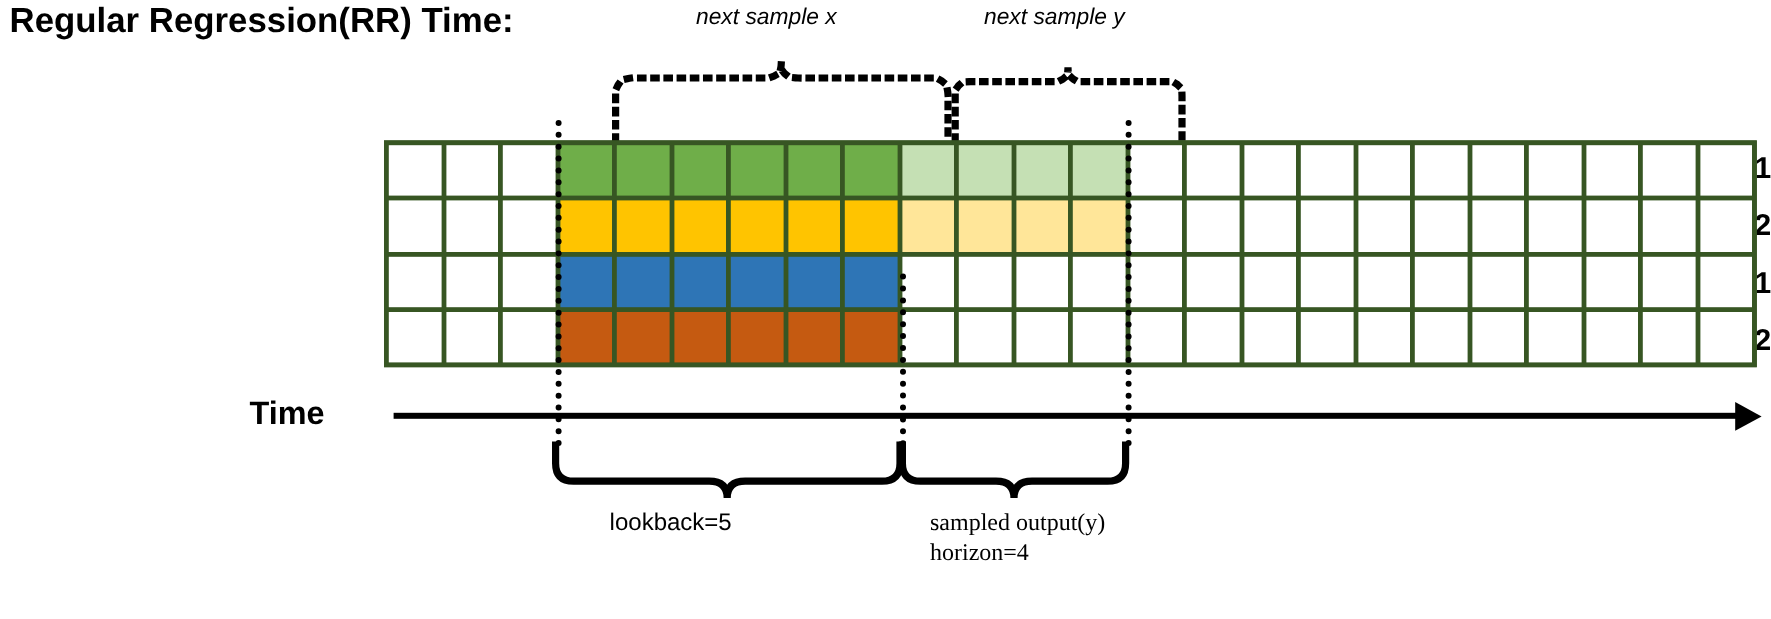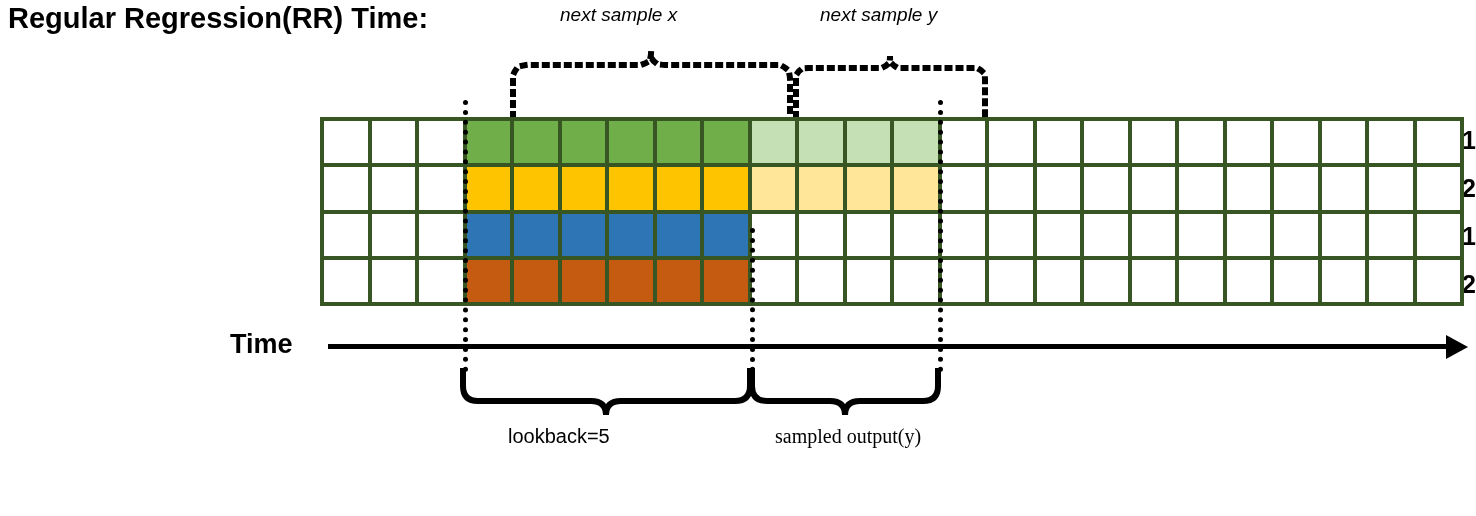--- a/index.html
+++ b/index.html
@@ -16,40 +16,40 @@
   #grid{position:absolute;left:320px;top:117px;width:1144px;height:189px;
         background:#375623;box-sizing:border-box;border:4px solid #375623;}
   .grow{position:absolute;left:0;width:100%;height:43.25px;}
   .cell{position:absolute;top:0;height:100%;background:#ffffff;}
 
   
   .rowlab{position:absolute;right:0;text-align:right;font-size:25px;font-weight:bold;
           white-space:nowrap;}
 
   
-  #timelabel{position:absolute;left:230px;top:329px;font-size:27px;font-weight:bold;}
+  #timelabel{position:absolute;left:208px;top:329px;font-size:27px;font-weight:bold;}
   #timeline{position:absolute;left:328px;top:344px;width:1124px;height:5px;background:#000;}
   #timearrow{position:absolute;left:1446px;top:335px;width:0;height:0;
              border-left:22px solid #000;border-top:12px solid transparent;
              border-bottom:12px solid transparent;}
 
   
   .vdot{position:absolute;width:0;border-left:5px dotted #000;}
 
   
   .btext{position:absolute;font-size:20px;white-space:nowrap;line-height:25px;}
 
   svg{position:absolute;left:0;top:0;overflow:visible;pointer-events:none;}
 </style>
 </head>
 <body>
 
 <div id="title">Regular Regression(RR) Time:</div>
 
-<div class="toplab" style="left:560px;top:4px;">next sample x</div>
+<div class="toplab" style="left:580px;top:4px;">next sample x</div>
 <div class="toplab" style="left:820px;top:4px;">next sample y</div>
 
 <svg width="1476" height="516">
 
   <path d="M 513,116 L 513,80 Q 513,65 528,65 L 636,65 Q 651,65 651,53 Q 651,65 666,65 L 775,65 Q 790,65 790,80 L 790,116" fill="none" stroke="#000" stroke-width="6" stroke-dasharray="2 9" stroke-linecap="square"></path>
 
   <path d="M 796,116 L 796,80 Q 796,68 809,68 L 877,68 Q 890,68 890,56 Q 890,68 903,68 L 972,68 Q 985,68 985,80 L 985,116" fill="none" stroke="#000" stroke-width="6" stroke-dasharray="2 9" stroke-linecap="square"></path>
 </svg>
 
 <div class="rowlab" style="width:308px;top:126px;">Target 1</div>
@@ -175,13 +175,14 @@
 <svg width="1476" height="516">
   <path d="M 463,368 L 463,386 Q 463,401 478,401 L 591,401 Q 606,401 606,415 Q 606,401 621,401 L 735,401 Q 750,401 750,386 L 750,368" fill="none" stroke="#000" stroke-width="6" stroke-linecap="butt"></path>
   <path d="M 752,368 L 752,386 Q 752,401 767,401 L 830,401 Q 845,401 845,415 Q 845,401 860,401 L 923,401 Q 938,401 938,386 L 938,368" fill="none" stroke="#000" stroke-width="6" stroke-linecap="butt"></path>
 </svg>
 
 <div class="btext" style="left:508px;top:424px;">
   <div>lookback=5</div>
 </div>
 <div class="btext" style="left:775px;top:424px;font-family:Liberation Serif, serif;">
   <div>sampled output(y)</div>
+  <div>horizon=4</div>
 </div>
 
 </body></html>

